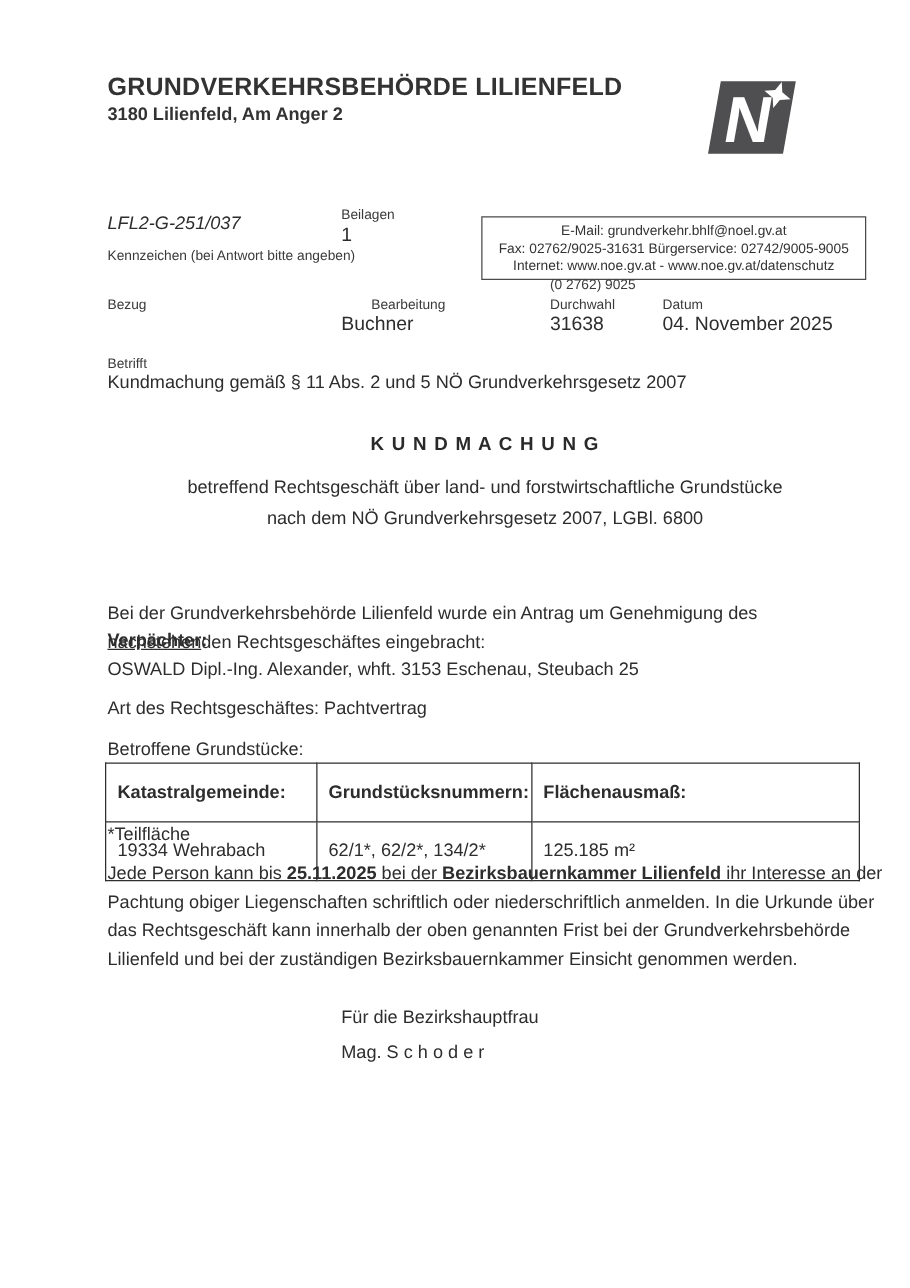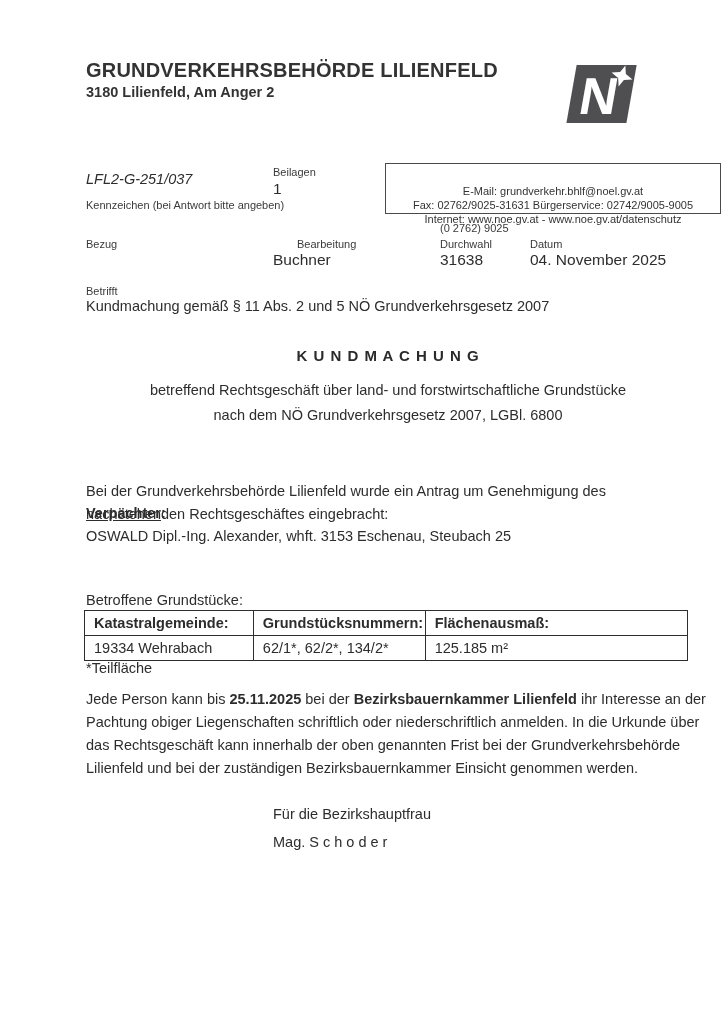--- a/index.html
+++ b/index.html
@@ -23,24 +23,24 @@
 
   
   .lbl { font-size: 11px; color: #3a3a3a; }
   .val { font-size: 15.5px; color: #2d2d2d; }
   .ref-number { left: 86px; top: 171px; font-size: 14.5px; font-style: italic; }
   .ref-note { left: 86px; top: 199px; }
   .beilagen-label { left: 273px; top: 166px; }
   .beilagen-value { left: 273px; top: 180px; }
 
   .contact-box {
-    left: 385px; top: 163px; width: 336px; height: 51px;
+    left: 385px; top: 173px; width: 308px; height: 51px;
     border: 1.5px solid #4a4a4a;
     text-align: center;
-    padding-top: 20px;
+    padding-top: 4px;
   }
   .contact-box div { font-size: 11px; line-height: 14px; white-space: nowrap; color: #333; }
 
   
   .durchwahl-prefix { left: 440px; top: 222px; }
   .bezug-label { left: 86px; top: 238px; }
   .bearbeitung-label { left: 273px; top: 238px; padding-left: 24px; }
   .durchwahl-label { left: 440px; top: 238px; }
   .datum-label { left: 530px; top: 238px; }
   .bearbeitung-value { left: 273px; top: 251px; }
@@ -64,21 +64,21 @@
   .verpaechter-value { left: 86px; top: 525px; }
   .art-text { left: 86px; top: 556px; }
   .betroffene { left: 86px; top: 589px; }
 
   
   .parcel-table { left: 84px; top: 610px; width: 604px; border-collapse: collapse; table-layout: fixed; }
   .parcel-table th, .parcel-table td {
     border: 1.7px solid #2e2e2e;
     font-size: 14.5px;
     text-align: left;
-    padding: 4px 9px;
+    padding: 15px 9px;
     height: 24px;
     color: #2d2d2d;
   }
   .parcel-table th { font-weight: bold; }
   .col-a { width: 28%; } .col-b { width: 28.5%; } .col-c { width: 43.5%; }
   .footnote { left: 86px; top: 660px; font-size: 14.5px; text-align: right; }
 
   .notice { left: 86px; top: 688px; width: 620px; }
 
   .signature-line1 { left: 273px; top: 806px; font-size: 14.5px; }
@@ -130,20 +130,21 @@
 
   <div class="abs center-col kundmachung">K U N D M A C H U N G</div>
   <div class="abs center-col subhead1">betreffend Rechtsgeschäft über land- und forstwirtschaftliche Grundstücke</div>
   <div class="abs center-col subhead2">nach dem NÖ Grundverkehrsgesetz 2007, LGBl. 6800</div>
 
   <div class="abs intro bodytext">Bei der Grundverkehrsbehörde Lilienfeld wurde ein Antrag um Genehmigung des nachstehenden Rechtsgeschäftes eingebracht:</div>
 
   <div class="abs verpaechter bodytext"><b>Verpächter</b><b style="text-decoration:none">:</b></div>
   <div class="abs verpaechter-value bodytext">OSWALD Dipl.-Ing. Alexander, whft. 3153 Eschenau, Steubach 25</div>
 
+  <div class="abs art-text bodytext">Art des Rechtsgeschäftes: Pachtvertrag</div>
   <div class="abs betroffene bodytext">Betroffene Grundstücke:</div>
 
   <table class="parcel-table abs">
     <thead>
       <tr>
         <th class="col-a">Katastralgemeinde:</th>
         <th class="col-b">Grundstücksnummern:</th>
         <th class="col-c">Flächenausmaß:</th>
       </tr>
     </thead>

